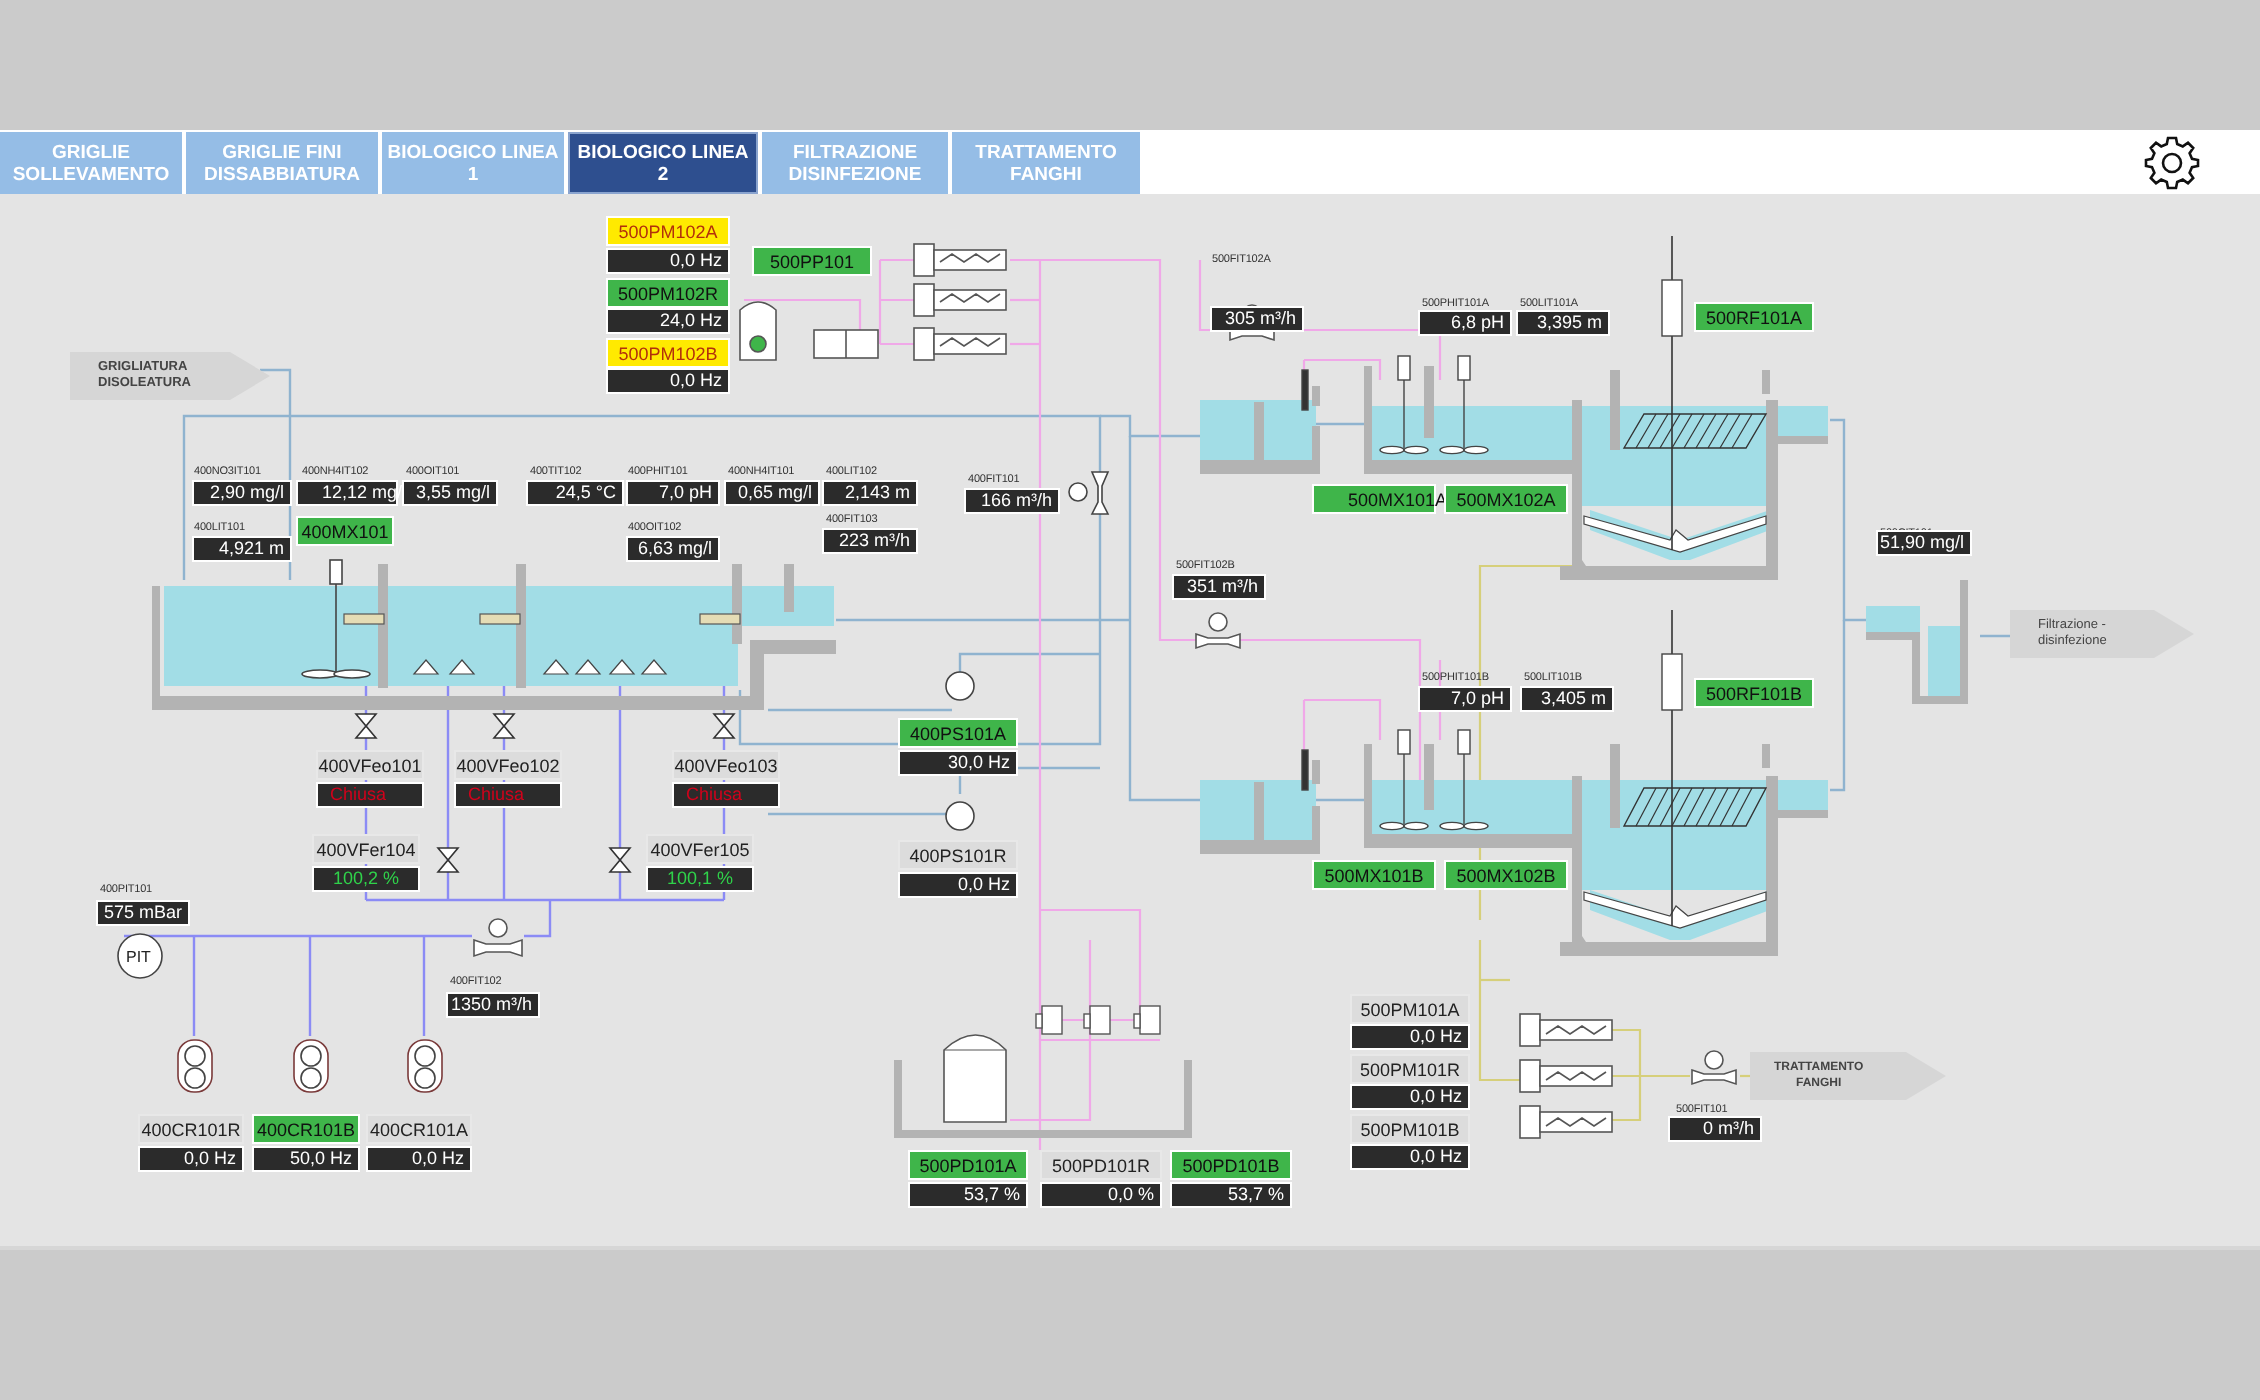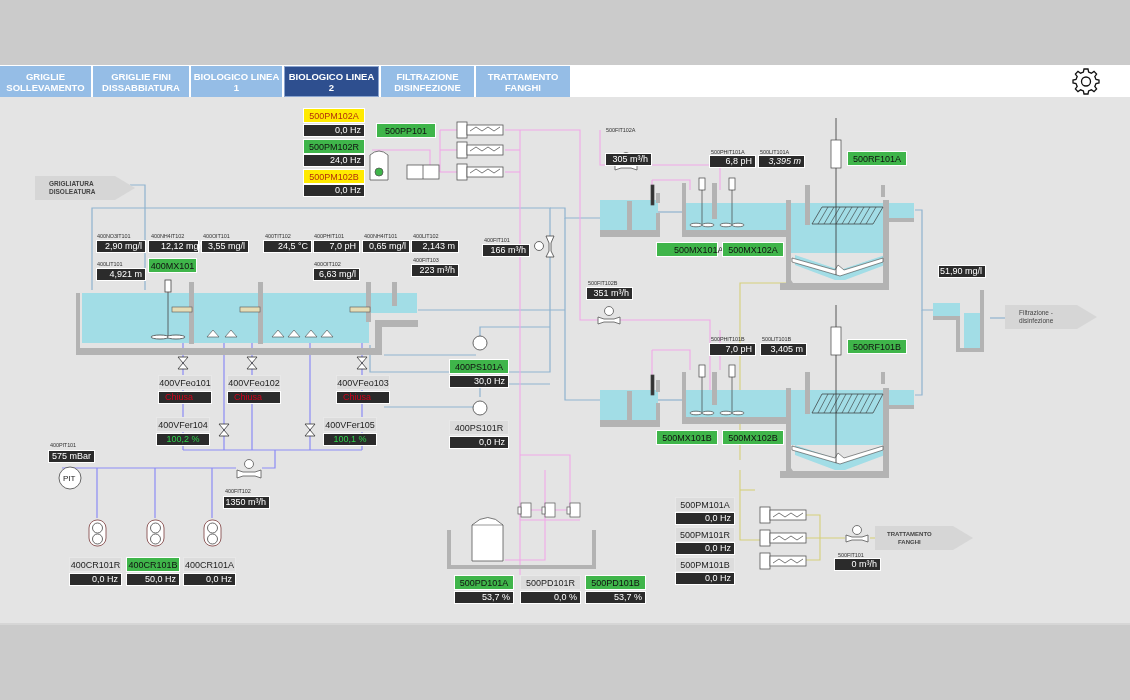--- a/index.html
+++ b/index.html
@@ -382,21 +382,21 @@
   <div class="val" style="left:48px;top:353px;width:47px;">575 mBar</div>
   <div class="lbl" style="left:225px;top:391px;">400FIT102</div>
   <div class="val" style="left:223px;top:399px;width:47px;">1350 m³/h</div>
   <div class="lbl" style="left:606px;top:30px;">500FIT102A</div>
   <div class="val" style="left:605px;top:36px;width:47px;margin-top:20px;">305 m³/h</div>
   <div class="lbl" style="left:588px;top:183px;">500FIT102B</div>
   <div class="val" style="left:586px;top:190px;width:47px;">351 m³/h</div>
   <div class="lbl" style="left:711px;top:52px;">500PHIT101A</div>
   <div class="val" style="left:709px;top:58px;width:47px;">6,8 pH</div>
   <div class="lbl" style="left:760px;top:52px;">500LIT101A</div>
-  <div class="val" style="left:758px;top:58px;width:47px;font-style:italic;">3,395 m</div>
+  <div class="val" style="left:758px;top:58px;width:47px;">3,395 m</div>
   <div class="lbl" style="left:711px;top:239px;">500PHIT101B</div>
   <div class="val" style="left:709px;top:246px;width:47px;">7,0 pH</div>
   <div class="lbl" style="left:762px;top:239px;">500LIT101B</div>
   <div class="val" style="left:760px;top:246px;width:47px;">3,405 m</div>
   <div class="lbl" style="left:940px;top:167px;">500CIT101</div>
   <div class="val" style="left:938px;top:168px;width:48px;">51,90 mg/l</div>
   <div class="lbl" style="left:838px;top:455px;">500FIT101</div>
   <div class="val" style="left:834px;top:461px;width:47px;">0 m³/h</div>
 
   <div class="tag y" style="left:303px;top:11px;width:62px;">500PM102A</div>

